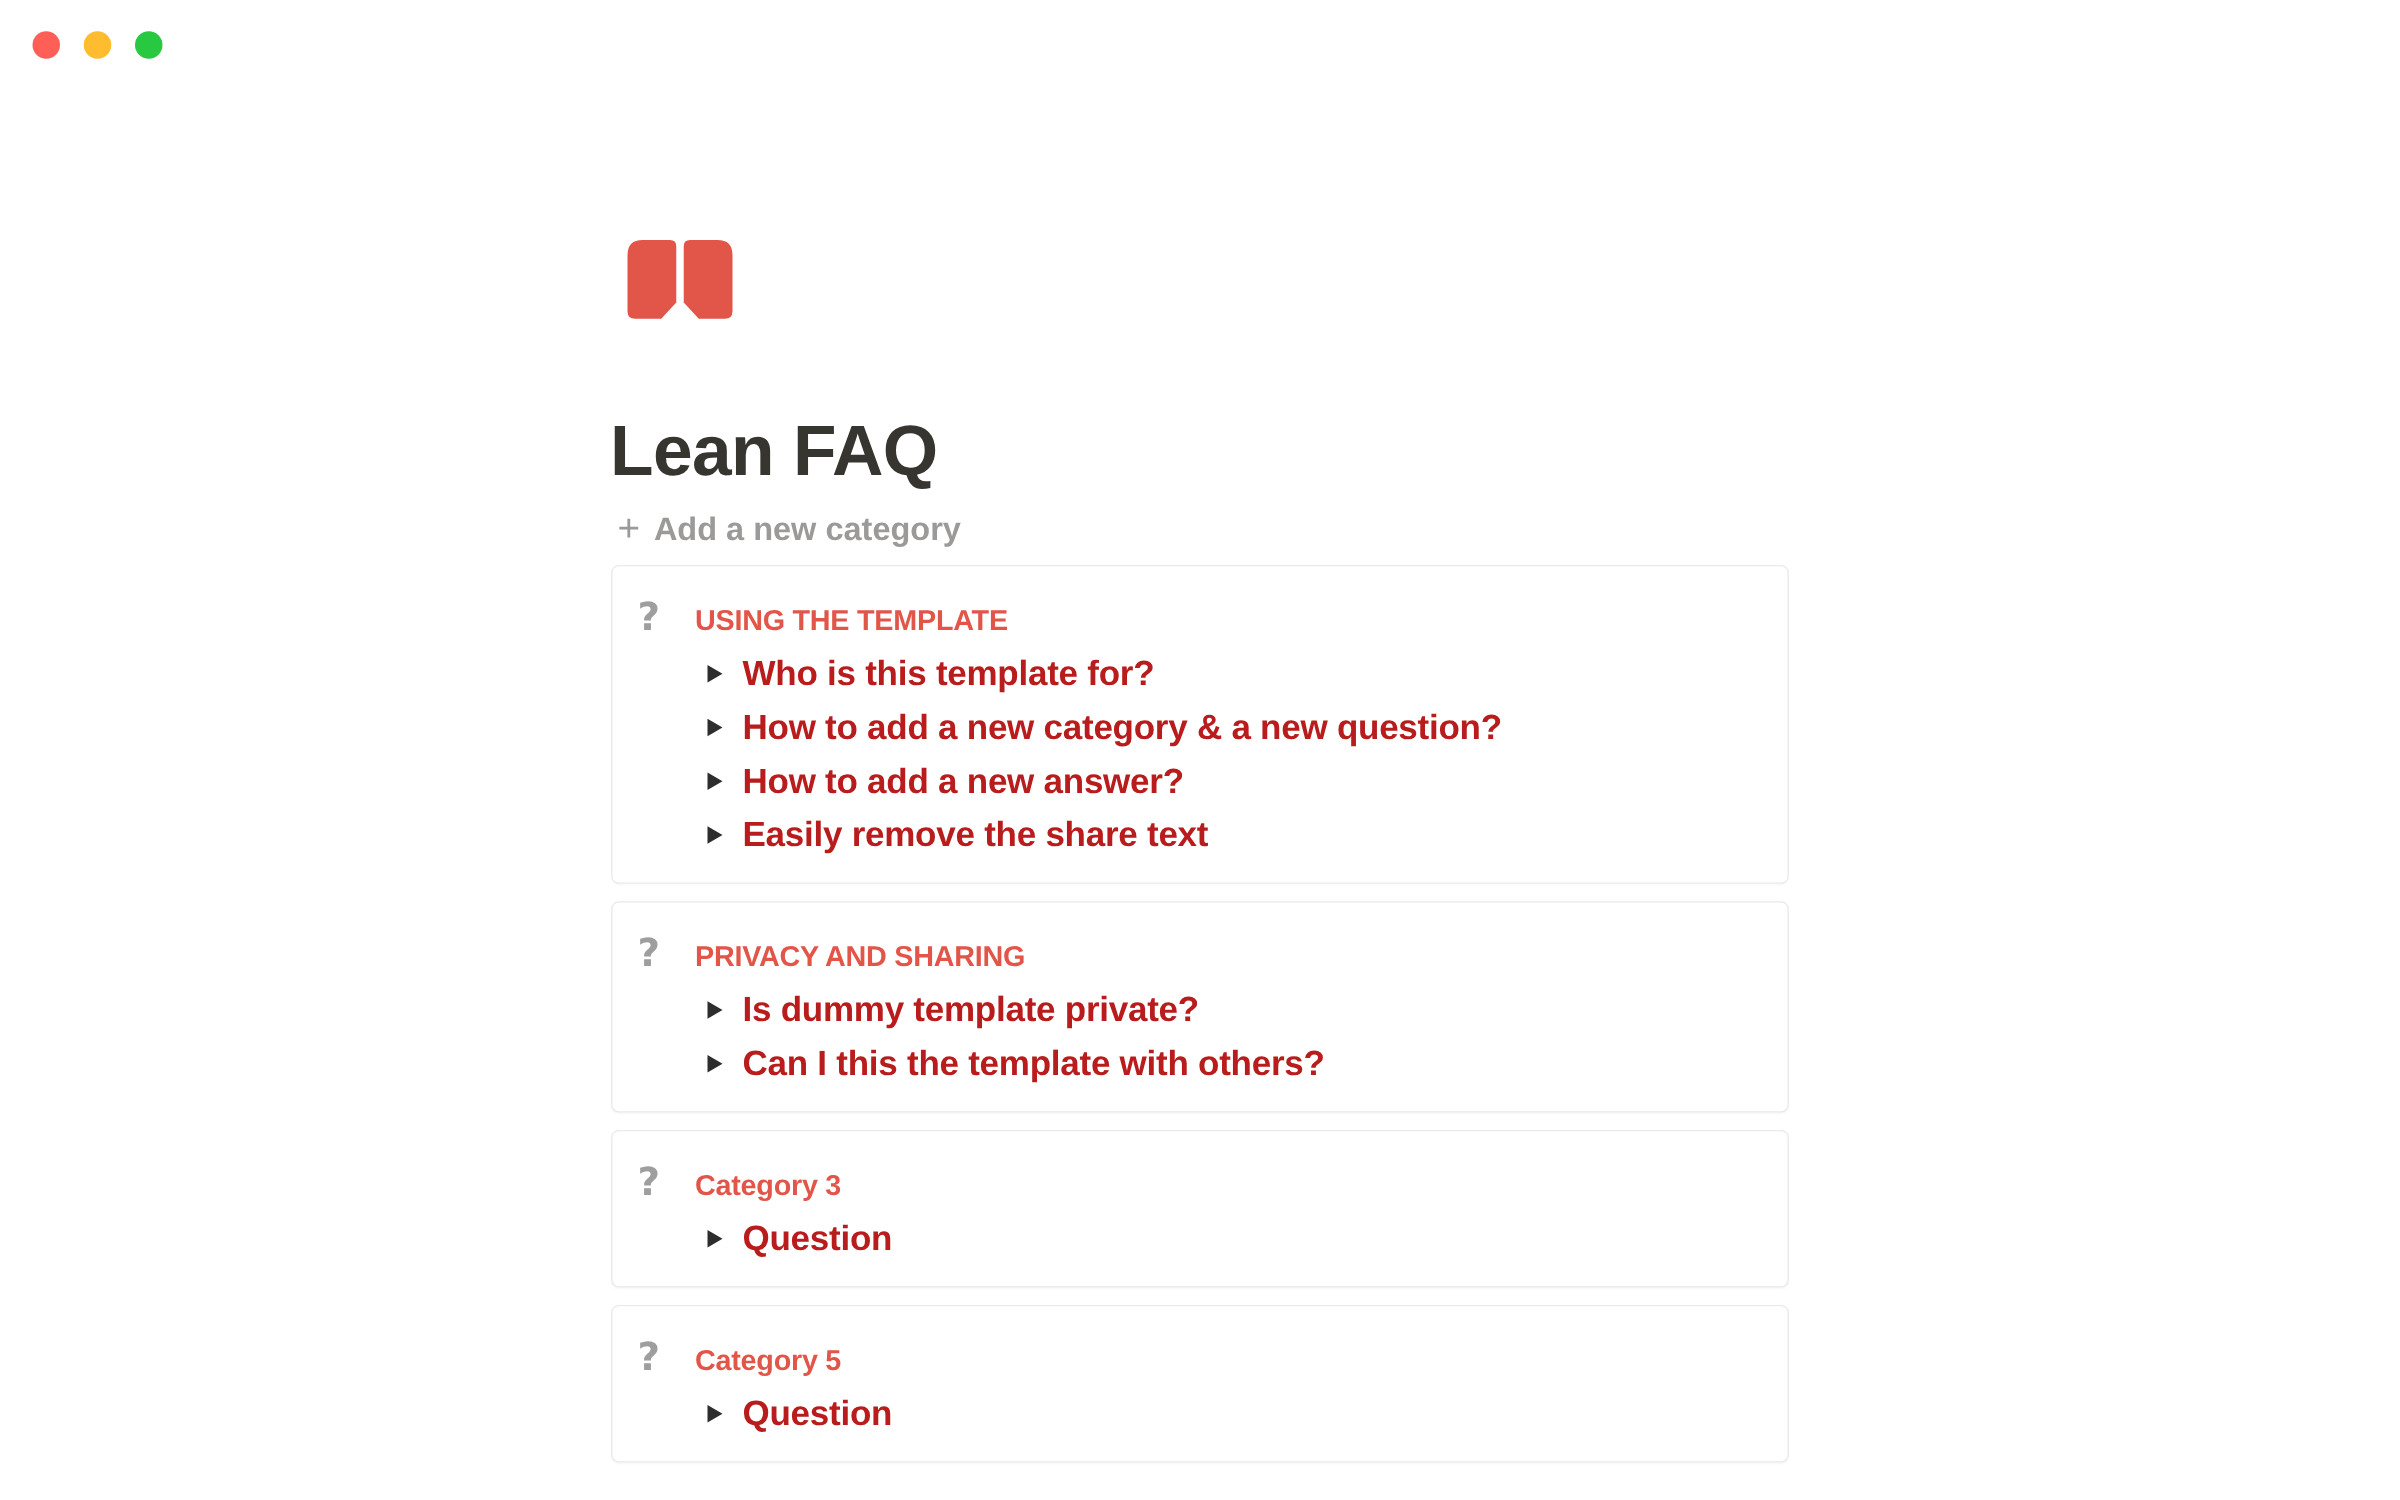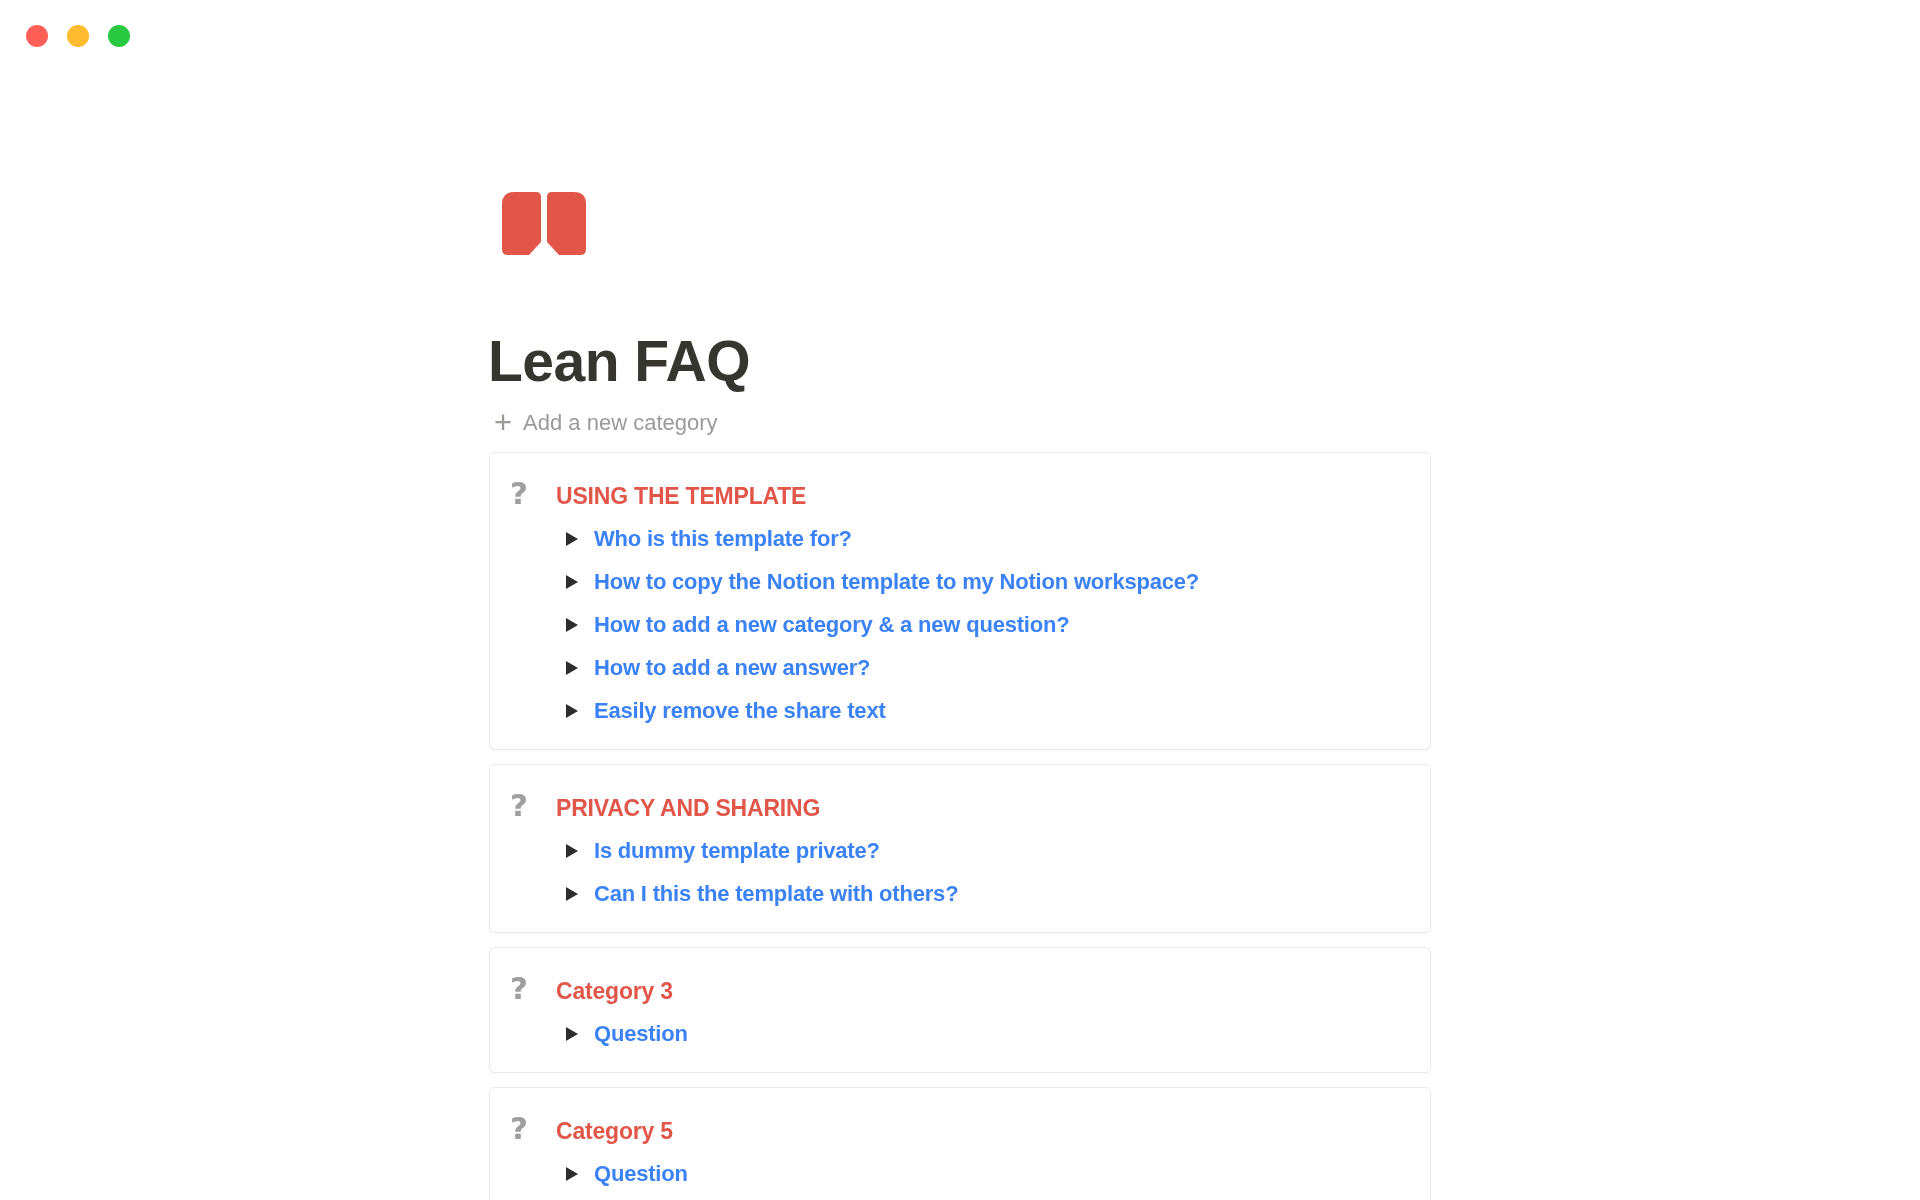--- a/index.html
+++ b/index.html
@@ -63,22 +63,22 @@
     color: #9b9a98;
     cursor: pointer;
   }
   .add-cat .plus {
     font-size: 31px;
     font-weight: 300;
     line-height: 34px;
     color: #9b9a98;
   }
   .add-cat .label {
-    font-size: 22px;
-    font-weight: 400;
+    font-size: 26px;
+    font-weight: 700;
     line-height: 34px;
   }
 
   
   #cards {
     position: absolute;
     left: 489px;
     top: 452px;
     width: 942px;
     display: flex;
@@ -125,24 +125,24 @@
   }
   .tri {
     width: 0;
     height: 0;
     border-left: 12px solid #2d2d2d;
     border-top: 7.5px solid transparent;
     border-bottom: 7.5px solid transparent;
     flex: 0 0 auto;
   }
   .q-text {
-    font-size: 22px;
+    font-size: 28px;
     font-weight: 700;
     letter-spacing: -0.2px;
-    color: #3b82f6;
+    color: #b91c1c;
   }
 </style>
 </head>
 <body>
 
 <div id="stage">
 
   <div id="traffic">
       <div class="dot" style="background: rgb(255, 95, 87);"></div>
       <div class="dot" style="background: rgb(254, 188, 46);"></div>
@@ -168,24 +168,20 @@
     <div class="card-head">
       <span class="q-icon">?</span>
       <h2 class="cat-title">USING THE TEMPLATE</h2>
     </div>
     <div class="q-list">
   <div class="q-row">
     <span class="tri"></span>
     <span class="q-text">Who is this template for?</span>
   </div>
 
-  <div class="q-row">
-    <span class="tri"></span>
-    <span class="q-text">How to copy the Notion template to my Notion workspace?</span>
-  </div>
 
   <div class="q-row">
     <span class="tri"></span>
     <span class="q-text">How to add a new category &amp; a new question?</span>
   </div>
 
   <div class="q-row">
     <span class="tri"></span>
     <span class="q-text">How to add a new answer?</span>
   </div>

